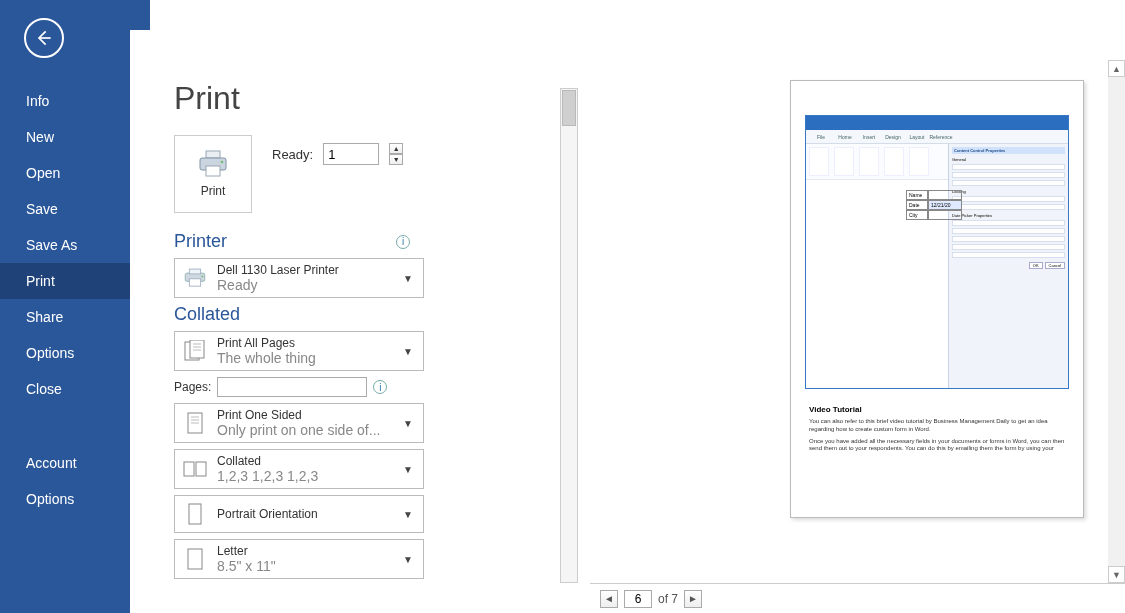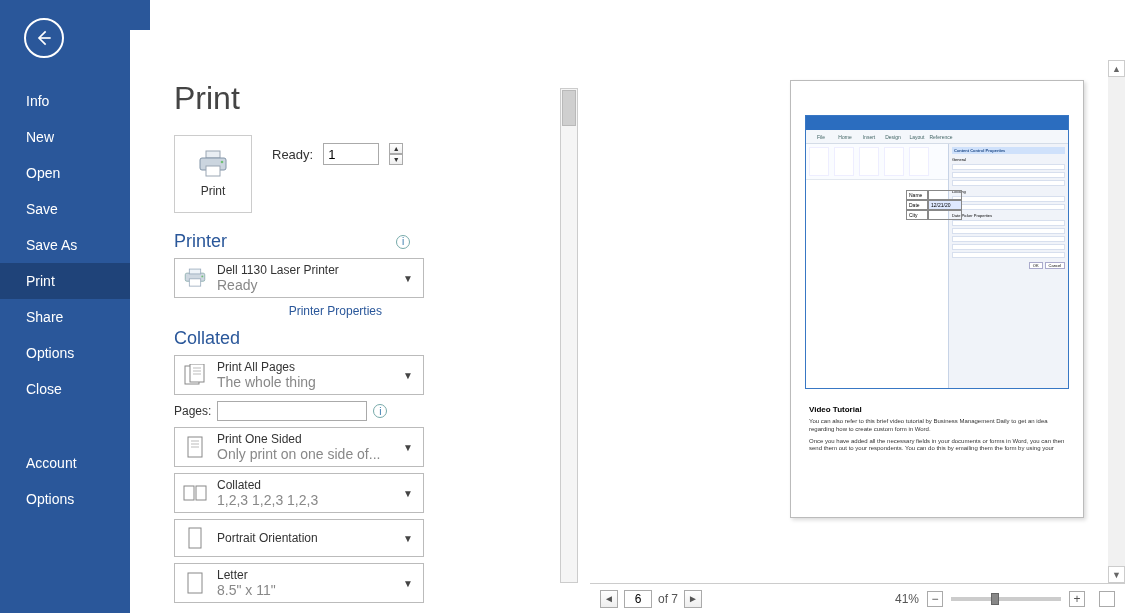--- a/index.html
+++ b/index.html
@@ -186,21 +186,20 @@
             <rect x="9" y="13" width="14" height="9" fill="#fff" stroke="#9ab"></rect>
             <circle cx="25" cy="10" r="1.2" fill="#6fbf73"></circle>
           </svg>
       </div>
       <div class="txt">
         <div class="t1">Dell 1130 Laser Printer</div>
         <div class="t2">Ready</div>
       </div>
       <div class="drop">▼</div>
     </div>
-    <div class="link-right">Printer Properties</div>
 
     <div class="sect-h">
         <span>Collated</span>
       </div>
 
     <div class="dd">
       <div class="icon">
           <svg viewBox="0 0 26 22">
             <rect x="3" y="2" width="14" height="18" fill="#fff" stroke="#888"></rect>
             <rect x="8" y="0" width="14" height="18" fill="#fff" stroke="#888"></rect>
@@ -353,23 +352,14 @@
     </div>
   </div>
 
   <div class="status">
     <div class="nav">
       <div class="arr-btn">◄</div>
       <input value="6" style="">
       <span>of 7</span>
       <div class="arr-btn">►</div>
     </div>
-    <div class="zoom">
-      <span>41%</span>
-      <div class="zbtn">−</div>
-      <div class="slider">
-          <div class="sthumb"></div>
-        </div>
-      <div class="zbtn">+</div>
-      <div class="fit"></div>
-    </div>
   </div>
 </div>
 
 </body></html>

